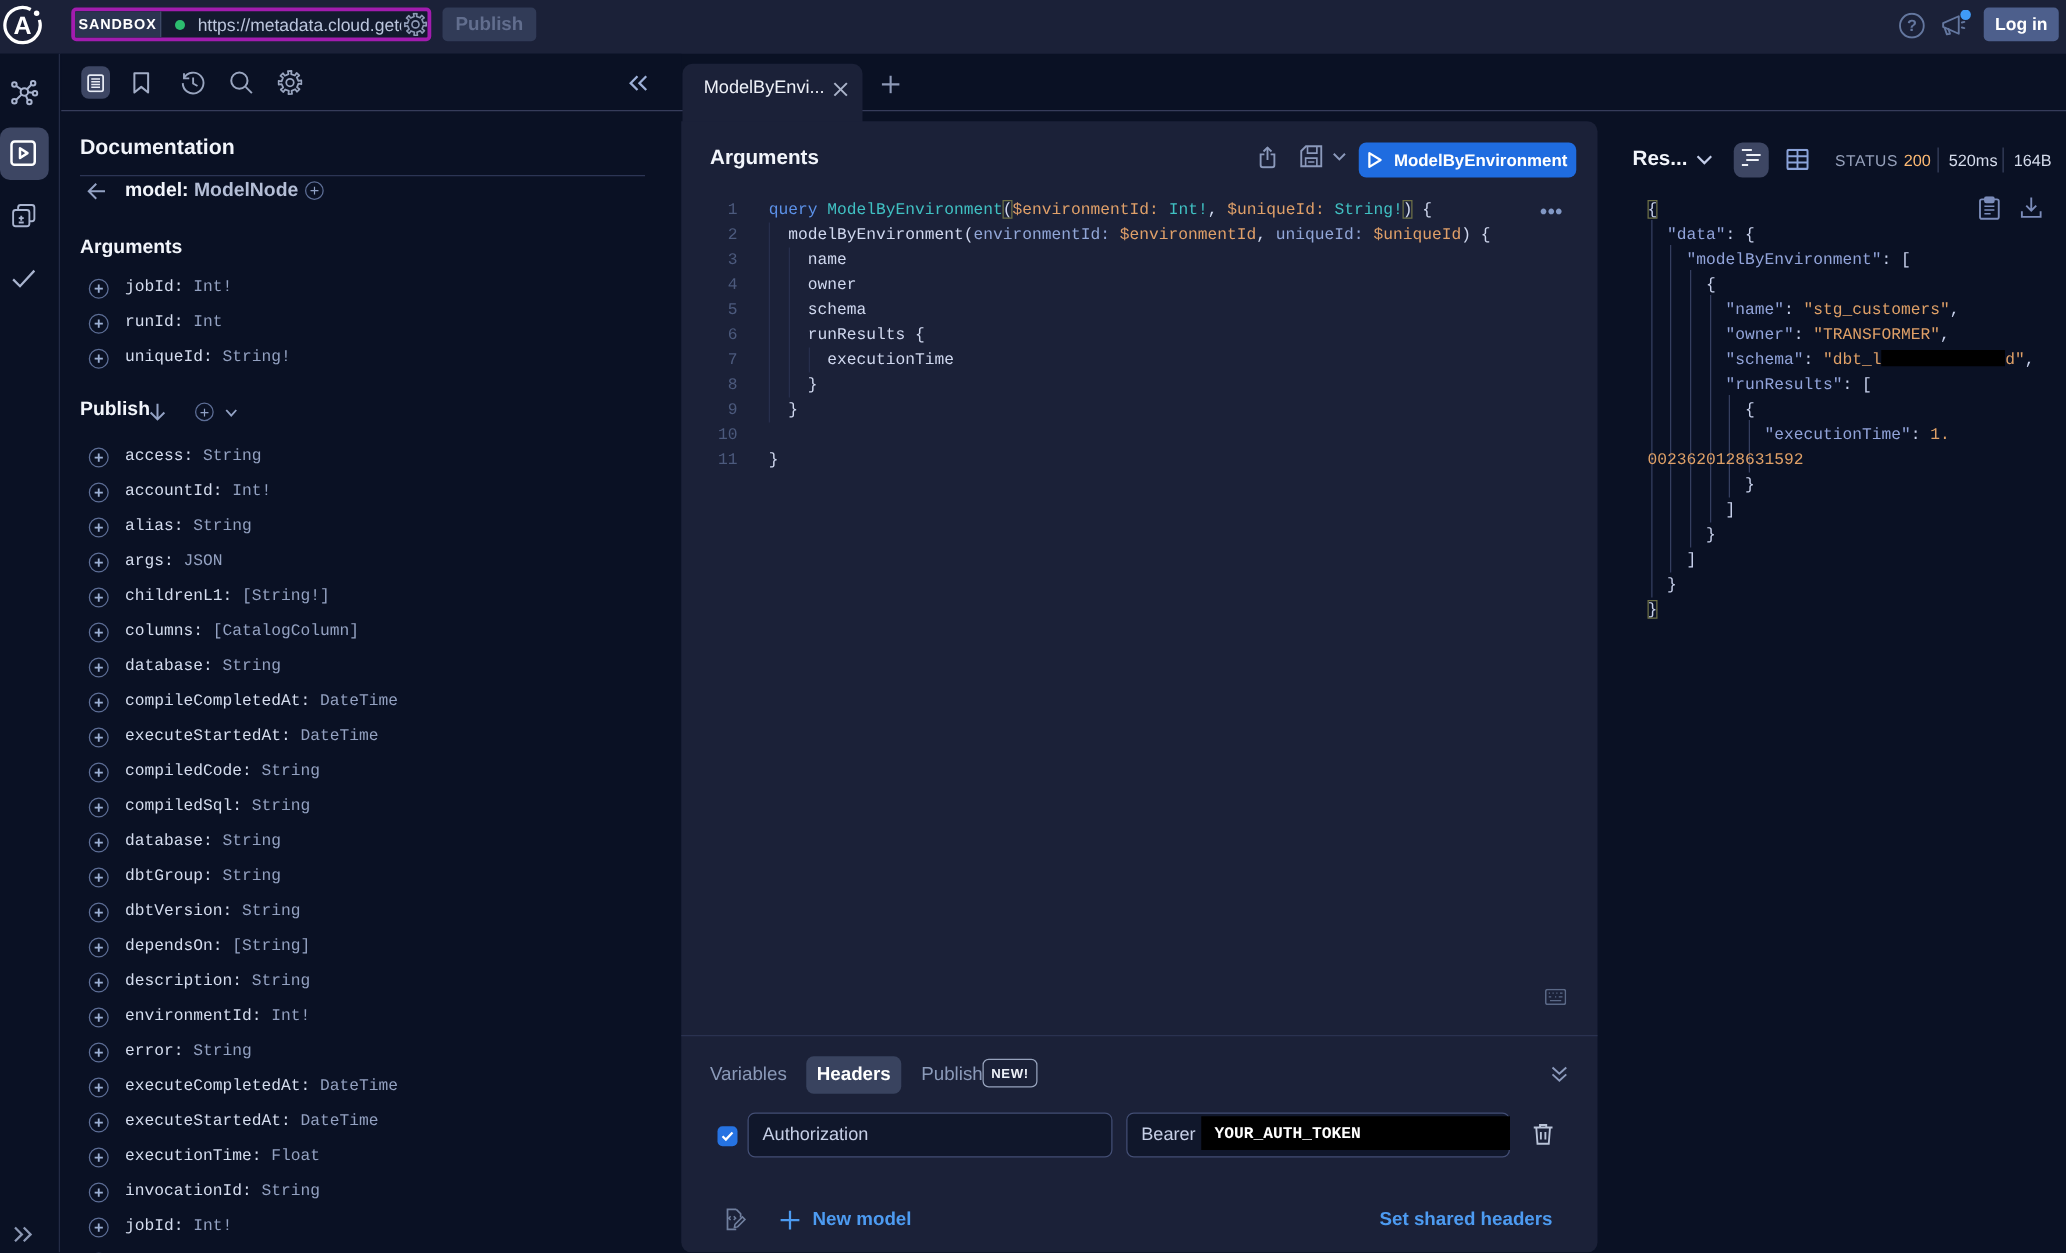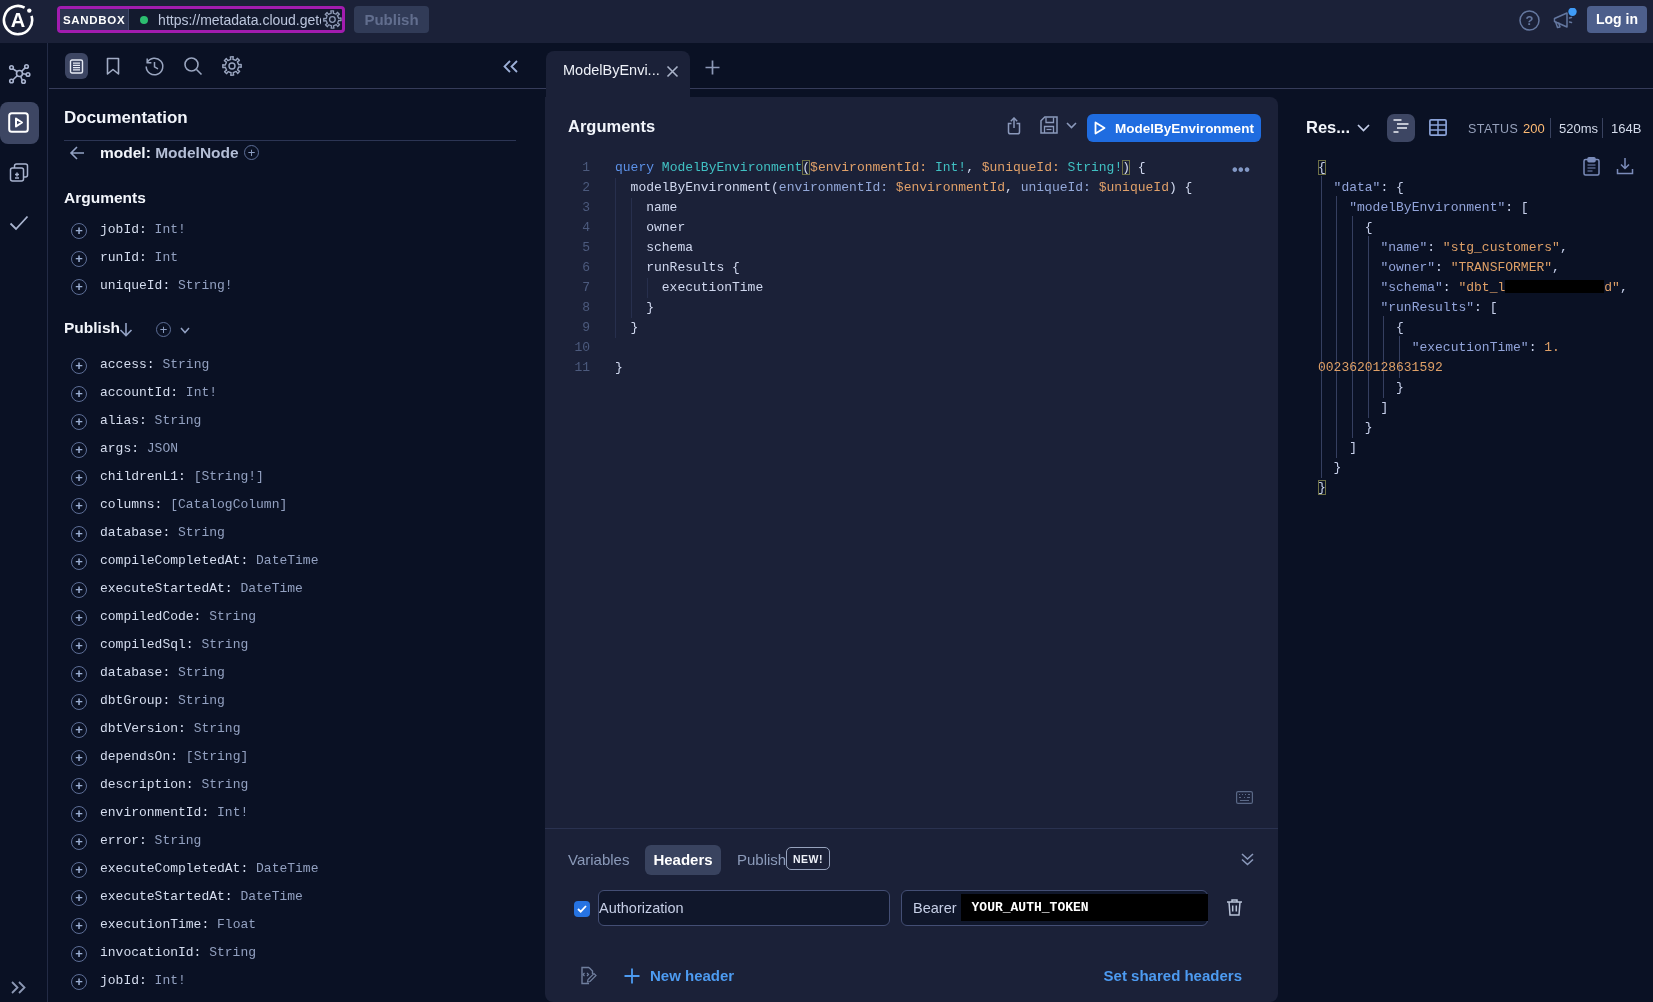--- a/index.html
+++ b/index.html
@@ -271,36 +271,36 @@
   <div class="abs" style="left:241px;top:750px;width:44px;height:23px;border:1px solid #97a3bd;border-radius:5px;color:#eef1f8;font-size:10.5px;font-weight:bold;letter-spacing:0.5px;text-align:center;line-height:22px">NEW!</div>
   <svg class="abs" style="left:695px;top:755px" width="15" height="15" viewBox="0 0 15 15" fill="none" stroke="#8b99bb" stroke-width="1.6">
     <path d="M2 2 L7.5 7 L13 2 M2 7.5 L7.5 12.5 L13 7.5"></path>
   </svg>
 
   <div class="abs" style="left:29px;top:804px;width:16px;height:16px;background:#2673e2;border-radius:4px">
     <svg style="margin:4px auto 0" width="10" height="8" viewBox="0 0 10 8" fill="none" stroke="#fff" stroke-width="1.8">
         <path d="M1 4 L3.7 6.7 L9 1"></path>
       </svg>
   </div>
-  <div class="abs" style="left:53px;top:793px;width:292px;height:36px;border:1px solid #434e74;border-radius:6px;background:#10172b;color:#c6cfe6;font-size:14.5px;line-height:34px;">Authorization</div>
+  <div class="abs" style="left:53px;top:793px;width:292px;height:36px;border:1px solid #434e74;border-radius:6px;background:#10172b;color:#c6cfe6;font-size:14.5px;line-height:34px;padding-left:11px">Authorization</div>
   <div class="abs" style="left:356px;top:793px;width:307px;height:36px;border:1px solid #434e74;border-radius:6px;background:#10172b;color:#c6cfe6;font-size:14.5px;line-height:34px;padding-left:11px;white-space:nowrap">Bearer <span style="display:inline-block;background:#000;width:247px;height:27px;vertical-align:middle;margin-top:-3px;color:#fff;font-family:'Liberation Mono',monospace;font-size:13px;font-weight:bold;line-height:27px;padding-left:11px">YOUR_AUTH_TOKEN</span></div>
   <svg class="abs" style="left:681px;top:801px" width="17" height="18" viewBox="0 0 17 18" fill="none" stroke="#b9c3d8" stroke-width="1.5">
     <path d="M1 4 H16 M3 4 L4 17 H13 L14 4 M6 4 V2 H11 V4 M6.7 7.5 V13.5 M10.3 7.5 V13.5"></path>
   </svg>
 
   <svg class="abs" style="left:34px;top:869px" width="19" height="19" viewBox="0 0 19 19" fill="none" stroke="#707f9e" stroke-width="1.4">
     <path d="M10 1.5 H3 V17.5 H10"></path>
     <path d="M10 1.5 L13.5 5 V8"></path>
     <path d="M5.5 7 L4 8.5 L5.5 10 M8 7 L9.5 8.5 L8 10" stroke-width="1.2"></path>
     <path d="M11 15.5 L17 9.5 L15 7.5 L9 13.5 L8.5 16 Z" stroke-width="1.2"></path>
   </svg>
   <svg class="abs" style="left:79px;top:871px" width="16" height="16" viewBox="0 0 16 16" fill="none" stroke="#4d9bf1" stroke-width="1.8">
     <path d="M8 0.5 L8 15.5 M0.5 8 L15.5 8"></path>
   </svg>
-  <div class="abs blue" style="left:105px;top:870px">New header</div>
+  <div class="abs blue" style="left:105px;top:870px">New model</div>
   <div class="abs blue" style="left:497px;top:870px;width:200px;text-align:right;white-space:nowrap">Set shared headers</div>
 </div>
 <div class="abs" id="resp">
   <div class="abs" style="left:28px;top:21px;font-size:16.5px;font-weight:bold;color:#f2f5fb">Res...</div>
   <svg class="abs" style="left:79px;top:27px" width="13" height="8" viewBox="0 0 13 8" fill="none" stroke="#c3cde9" stroke-width="1.7">
     <path d="M1 1 L6.5 6.5 L12 1"></path>
   </svg>
 
   <div class="abs" style="left:109px;top:17px;width:28px;height:28px;background:#3d4663;border-radius:7px"></div>
   <svg class="abs" style="left:114px;top:21px" width="18" height="16" viewBox="0 0 18 16" fill="none" stroke="#eef1f8" stroke-width="1.6">

